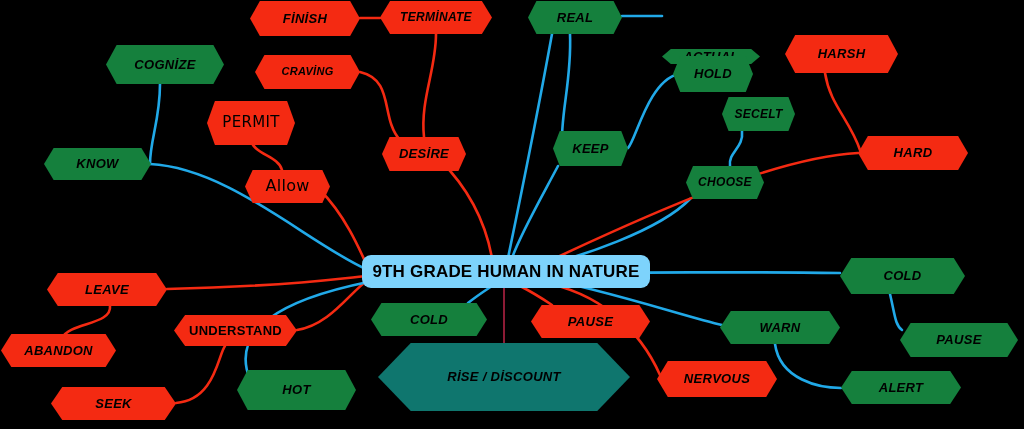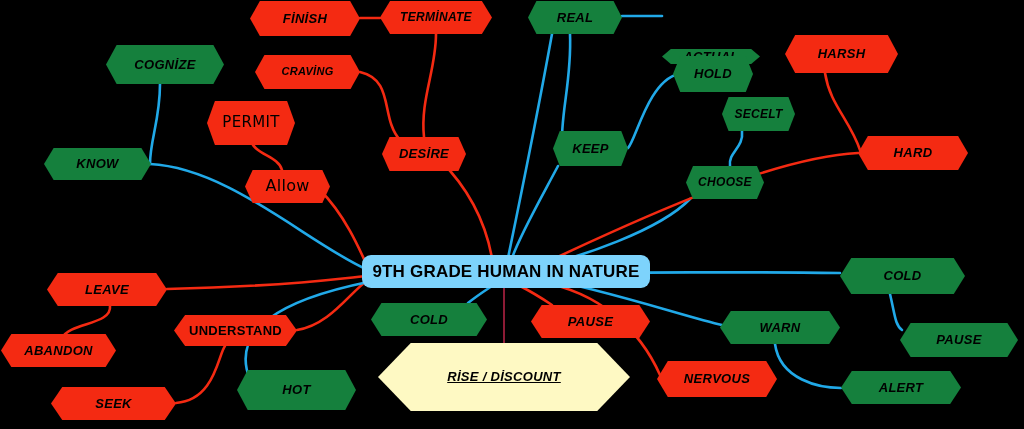--- a/index.html
+++ b/index.html
@@ -34,21 +34,21 @@
     color: #000000;
     font-style: italic;
     font-weight: bold;
     letter-spacing: 0.3px;
     line-height: 1.05;
     clip-path: polygon(0% 50%, 9% 0%, 91% 0%, 100% 50%, 91% 100%, 9% 100%);
     z-index: 3;
   }
   .node.blue  { background: #15803d; }
   .node.red   { background: #F42A12; }
-  .node.maroon{ background: #fef9c3; text-decoration: underline; }
+  .node.maroon{ background: #0f766e; }
   .node.center {
     background: #7dd3fc;
     clip-path: none;
     border-radius: 9px;
     font-style: normal;
     letter-spacing: 0.2px;
   }
   .node.hand {
     font-family: "DejaVu Sans", sans-serif;
     font-style: normal;

